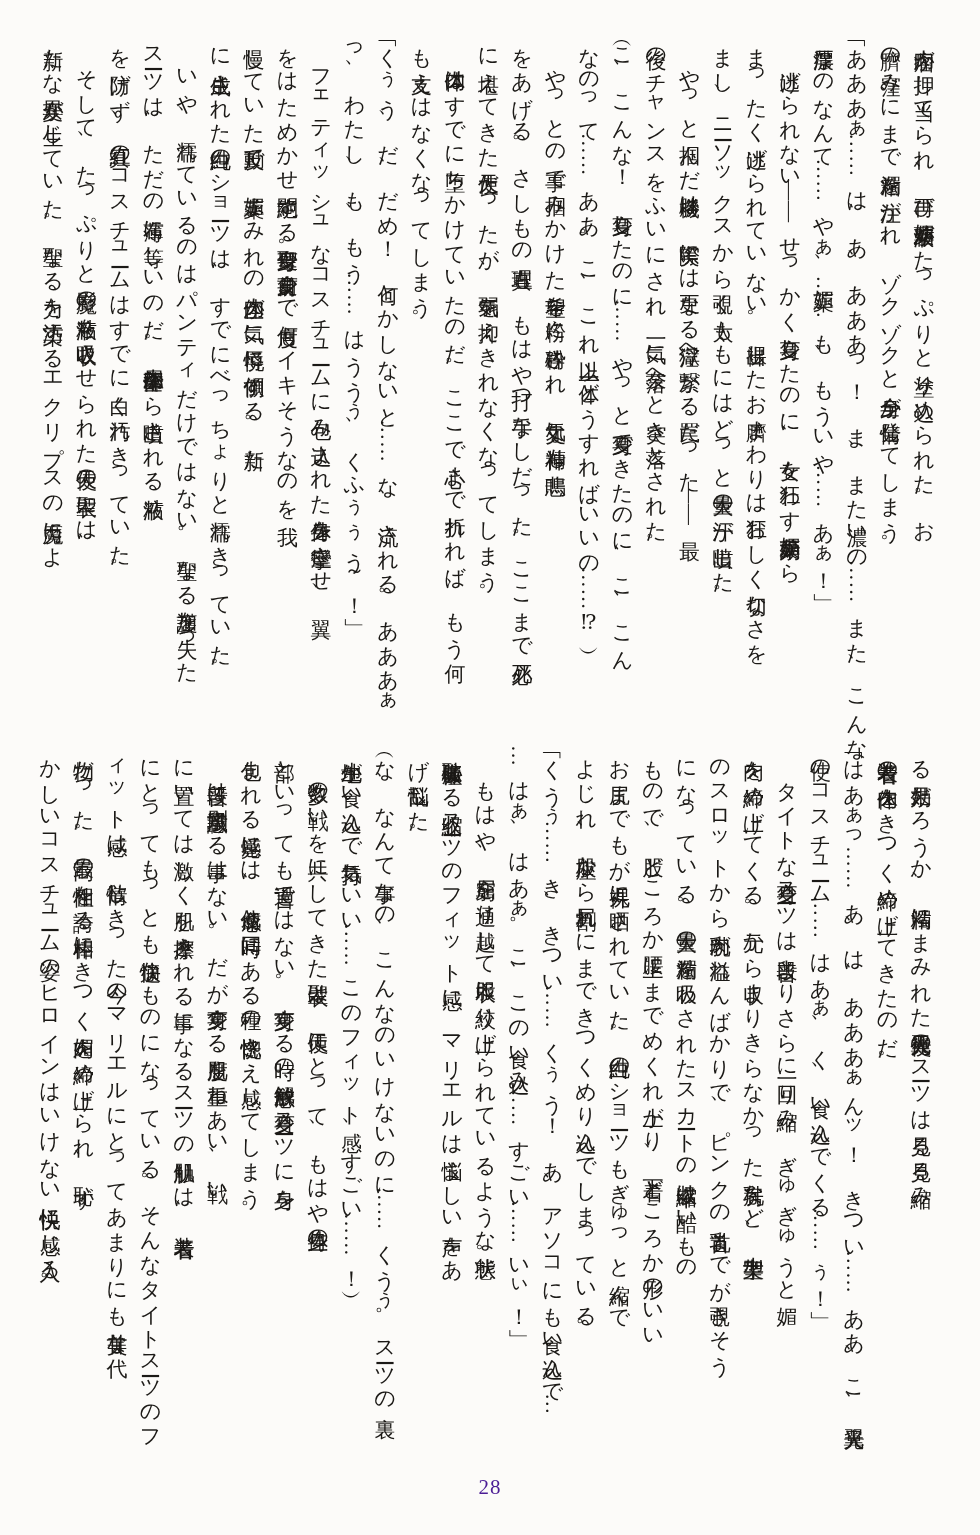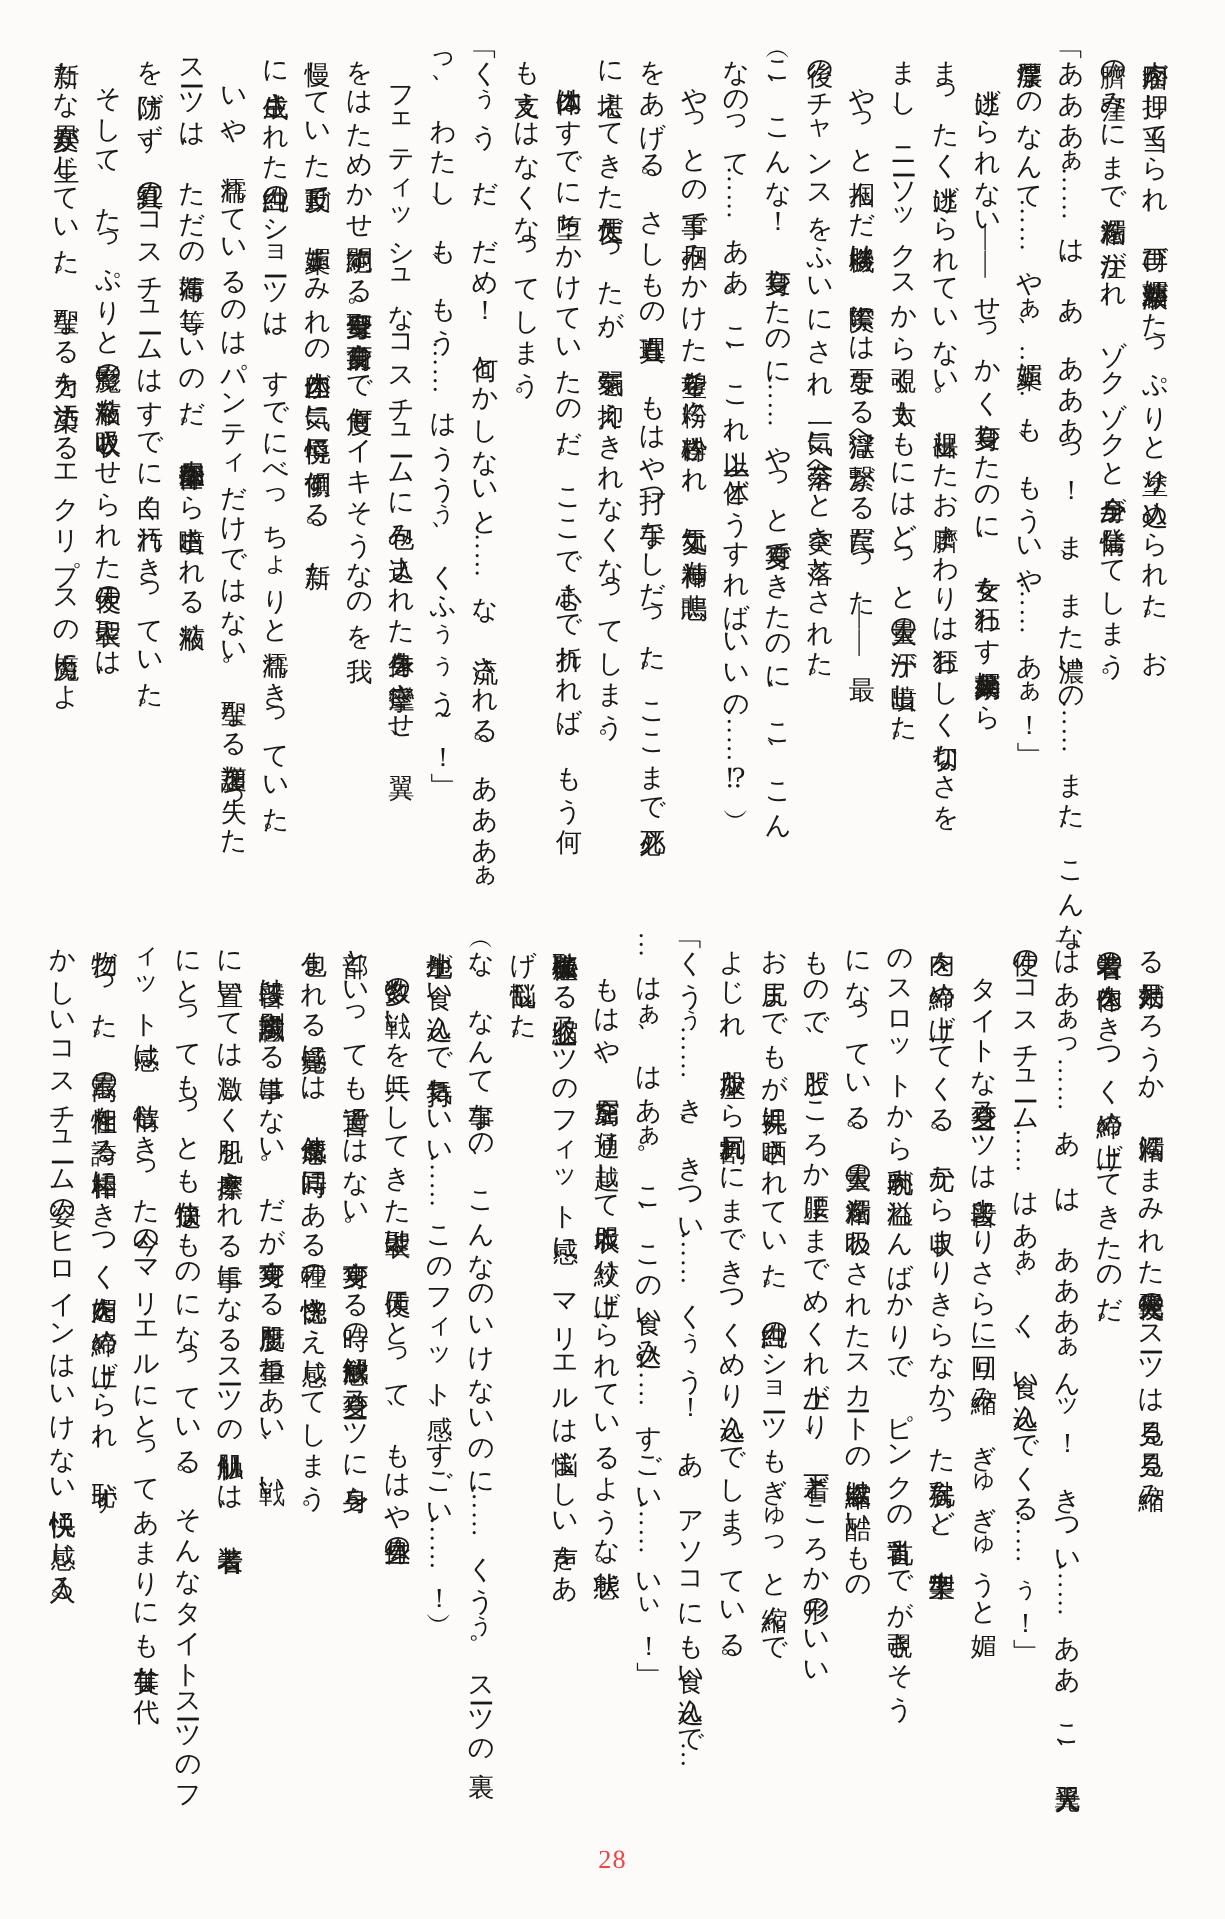--- a/index.html
+++ b/index.html
@@ -42,21 +42,21 @@
     right: 43px;
   }
   .pagenum {
     position: absolute;
     top: 1475px;
     left: 0;
     width: 100%;
     text-align: center;
     font-size: 21px;
     letter-spacing: 1px;
-    color: #ef4444;
+    color: #4c1d95;
   }
 </style>
 </head>
 <body style="background: rgb(252, 251, 249);">
 
 <div class="page" style="color: rgb(27, 25, 22);">
   <div class="vblock vblock-top">
       <div class="tcol">肉瘤が押し当てられ、再び媚薬粘液がたっぷりと塗り込められた。お</div>
       <div class="tcol">臍の窪みにまで粘濁を注がれ、ゾクゾクと全身が発情してしまう。</div>
       <div class="tcol">「あああぁ……は、あ、あああっ！　ま、また濃いの……また、こんな</div>

